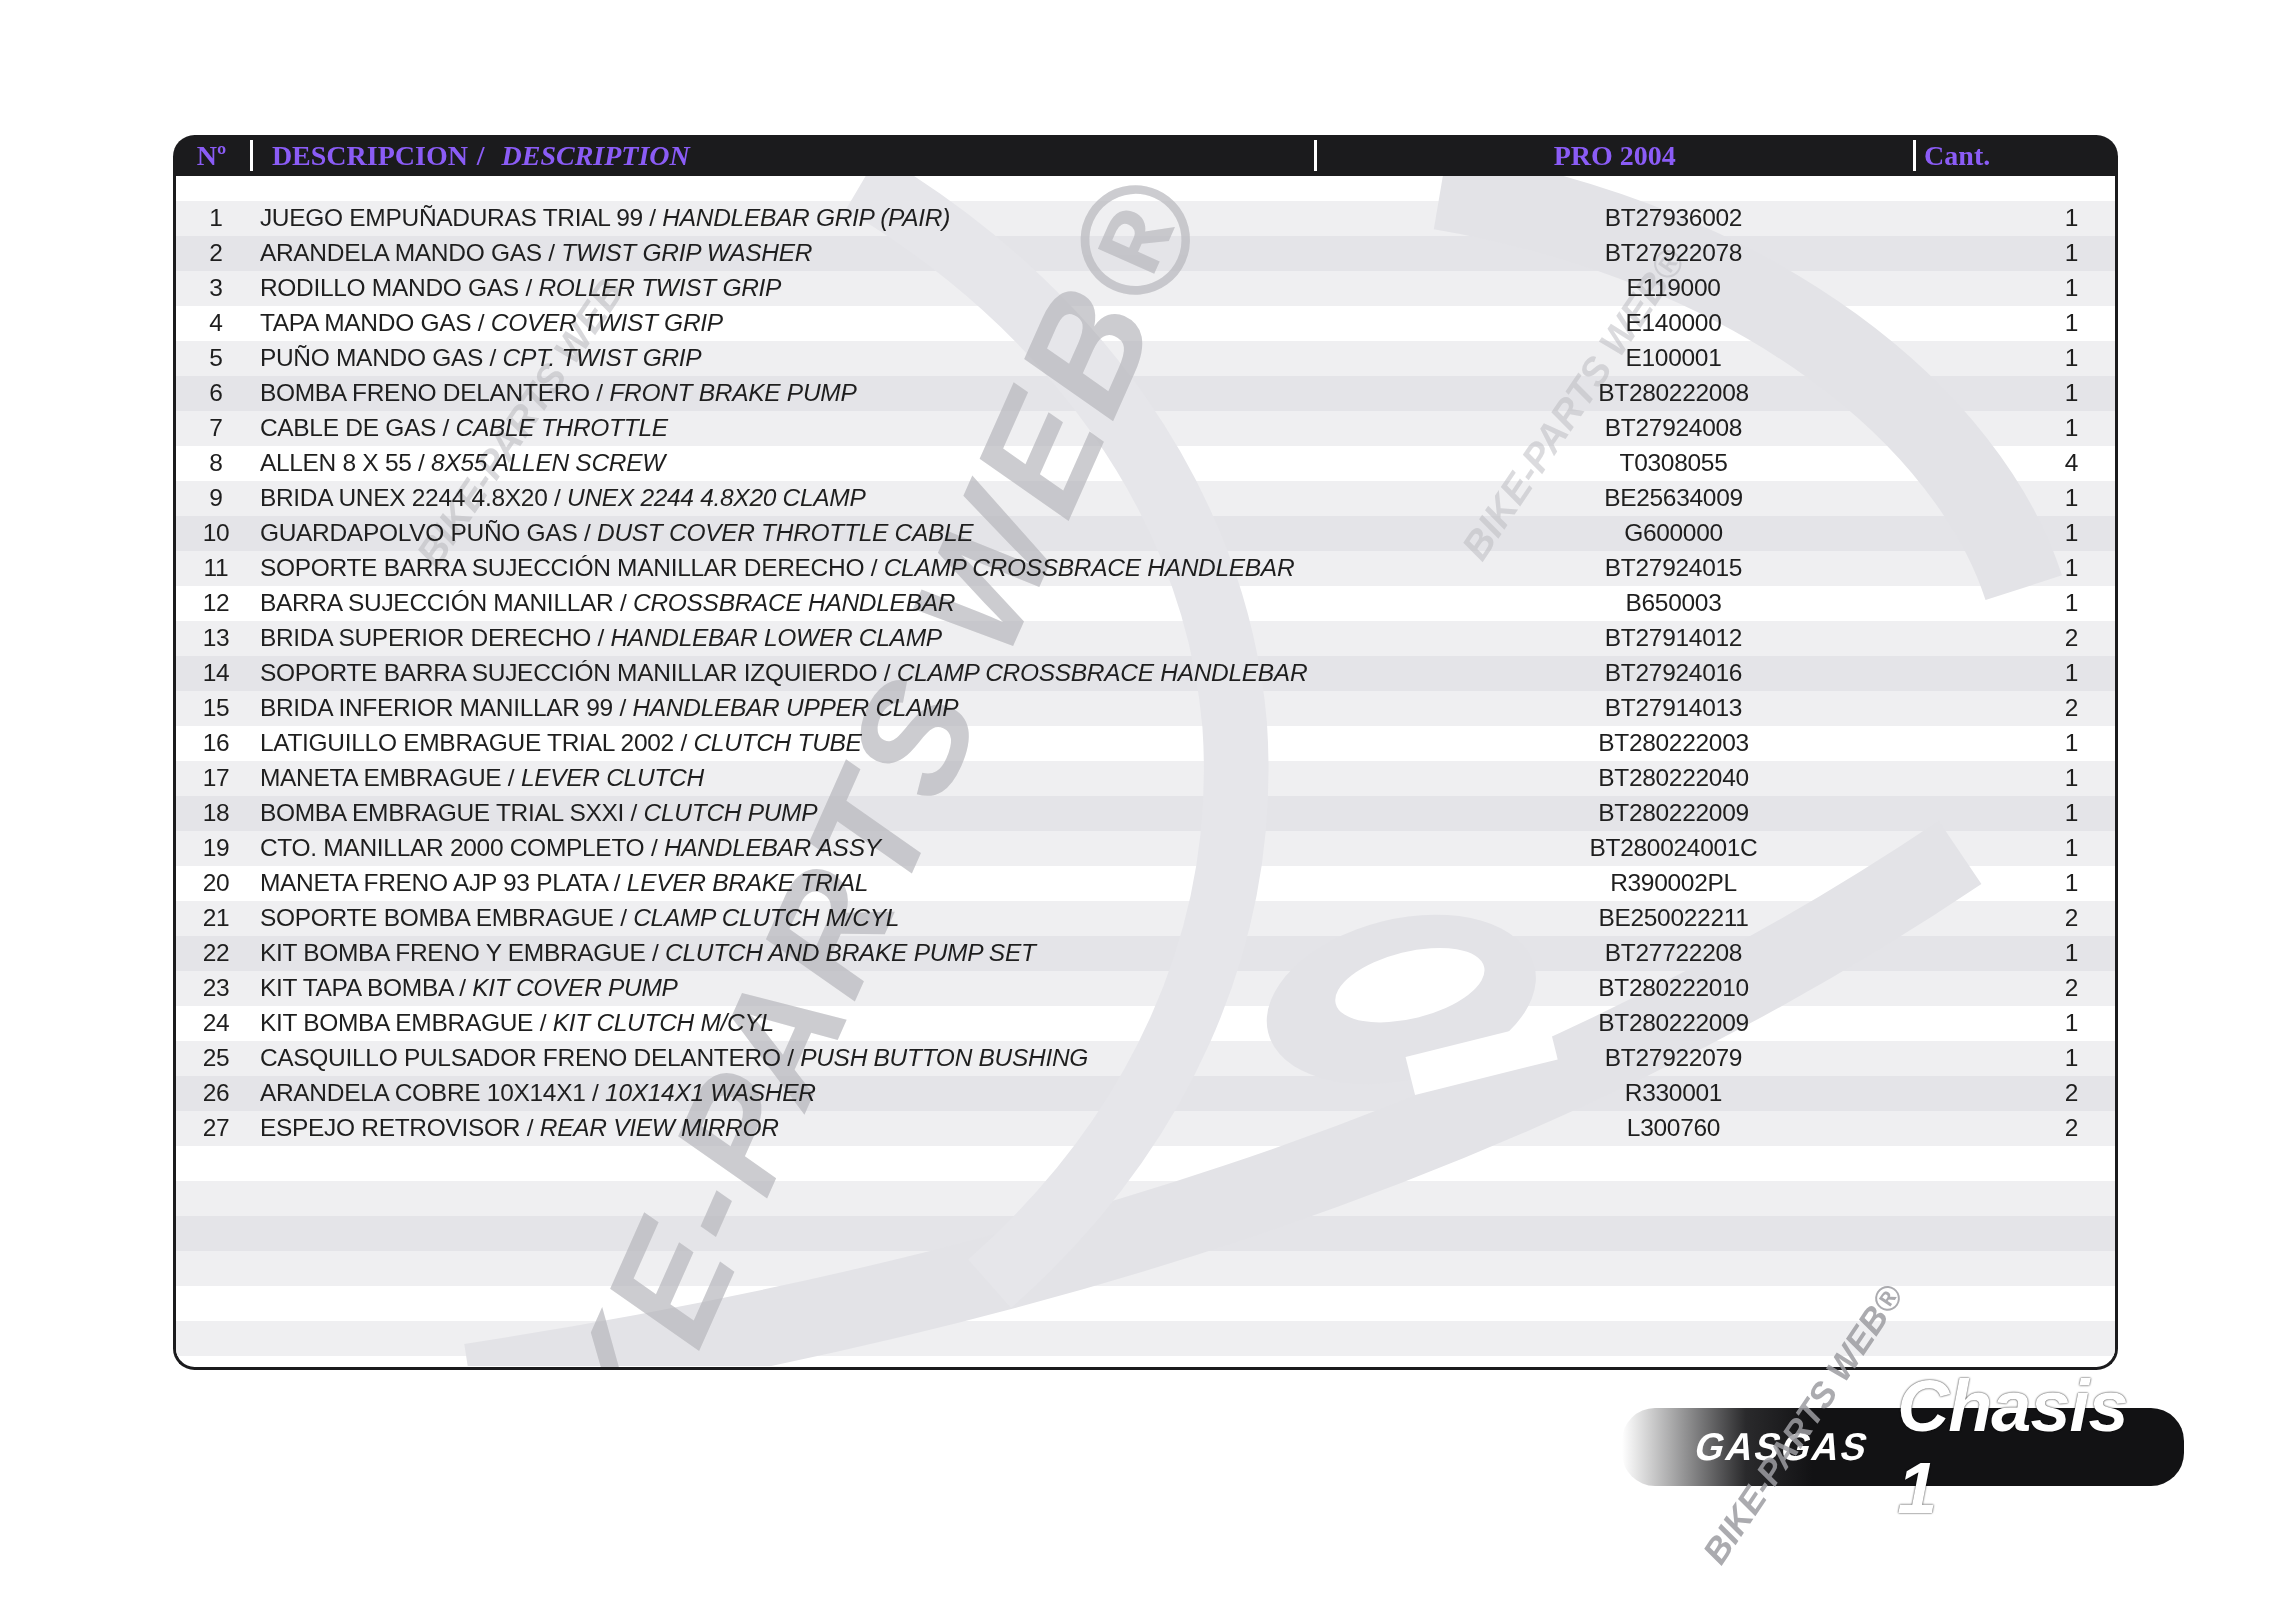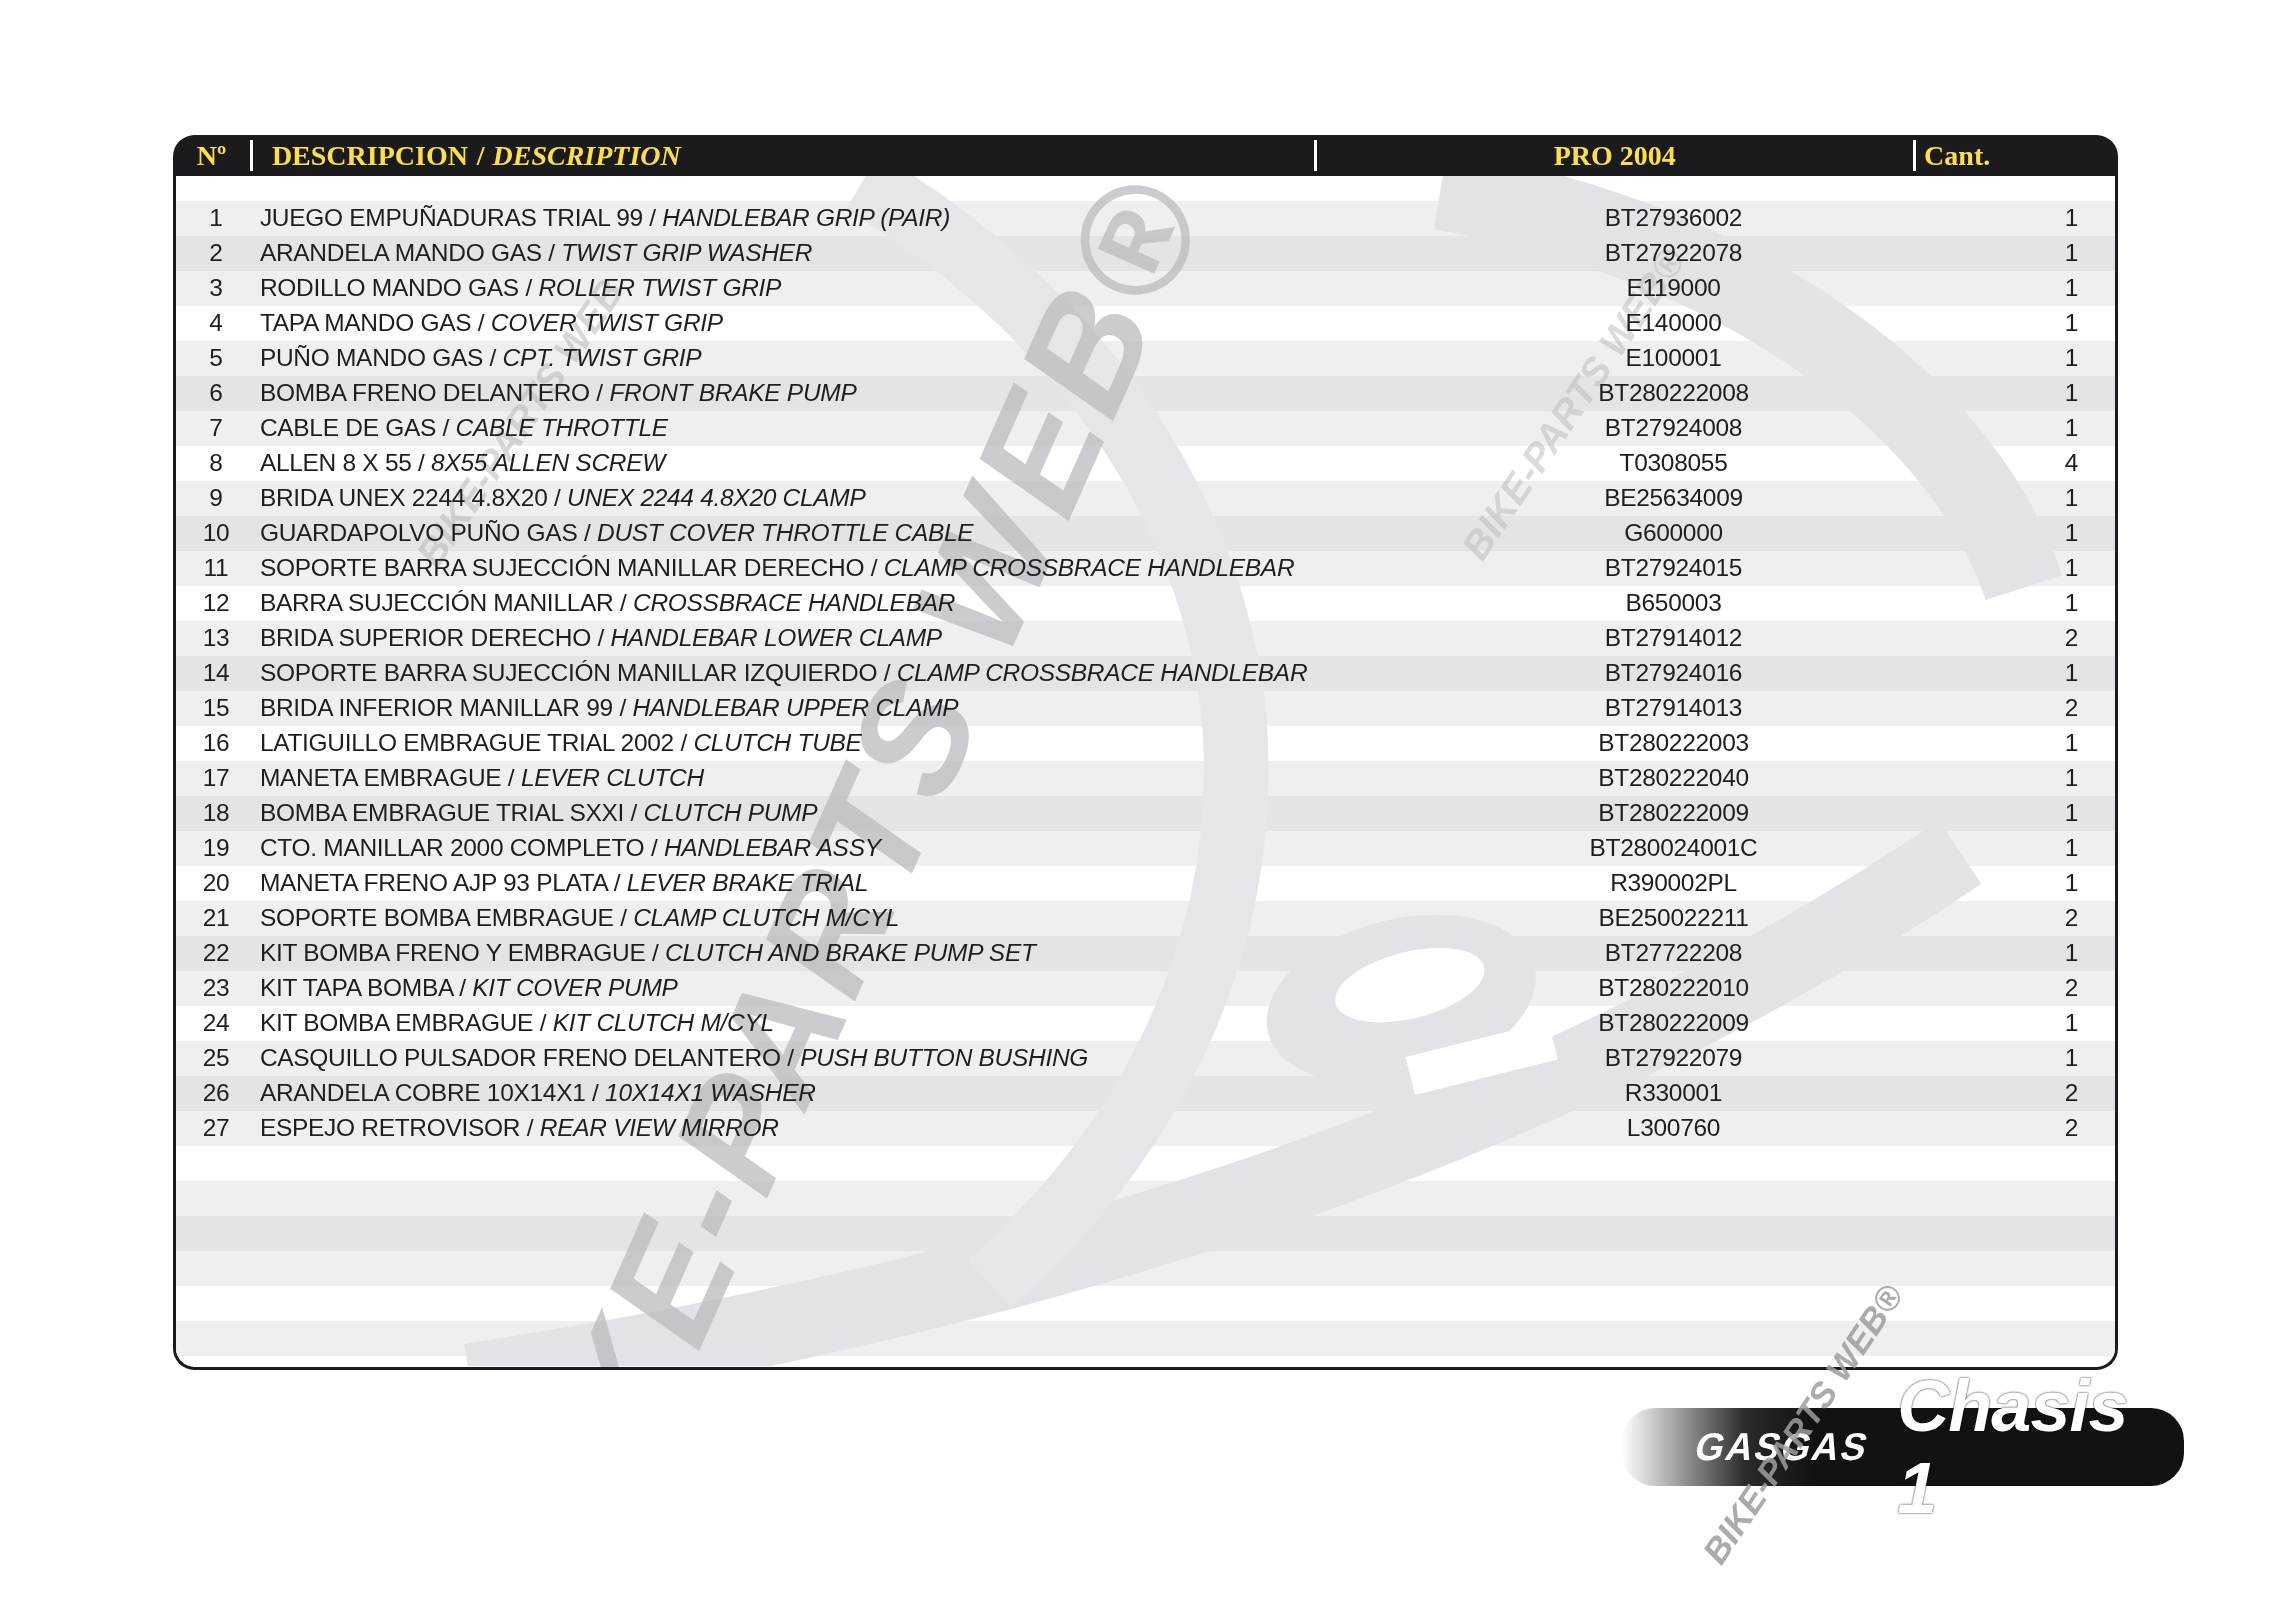--- a/index.html
+++ b/index.html
@@ -2,28 +2,28 @@
 <html><head>
 <meta charset="utf-8">
 <style>
   html,body{margin:0;padding:0;background:#ffffff;}
   .page{position:relative;width:2293px;height:1620px;background:#ffffff;overflow:hidden;
         font-family:"Liberation Sans",sans-serif;color:#1e1e1e;}
 
   
   .card{position:absolute;left:173px;top:135px;width:1945px;height:1235px;}
   .card-header{position:relative;display:flex;height:41px;background:#1b1b1d;
-               border-radius:21.6px 21.6px 0 0;color:#fde047;
+               border-radius:21.6px 21.6px 0 0;color:#8b5cf6;
                font-family:"Liberation Serif",serif;font-weight:bold;font-size:28px;
                align-items:center;z-index:5;}
   .hc{box-sizing:border-box;height:41px;display:flex;align-items:center;}
   .hc-no{width:77px;justify-content:center;}
   .hdiv{width:2.9px;height:31px;background:#ffffff;align-self:center;}
   .hc-desc{width:1061px;padding-left:19px;}
-  .hc-desc .it{font-style:italic;margin-left:8px;}
+  .hc-desc .it{font-style:italic;margin-left:17px;}
   .hc-desc .sl{margin-left:8.8px;}
   .hc-pro{width:596px;justify-content:center;}
   .hc-qty{width:83px;justify-content:center;}
 
   .card-body{position:relative;box-sizing:border-box;width:1945px;height:1194px;
              border-left:3.9px solid #1b1b1d;border-right:3.9px solid #1b1b1d;border-bottom:3.9px solid #1b1b1d;
              border-radius:0 0 21.6px 21.6px;background:#ffffff;overflow:hidden;}
 
   
   .stripes{position:absolute;left:0;top:24.5px;right:0;z-index:1;}

